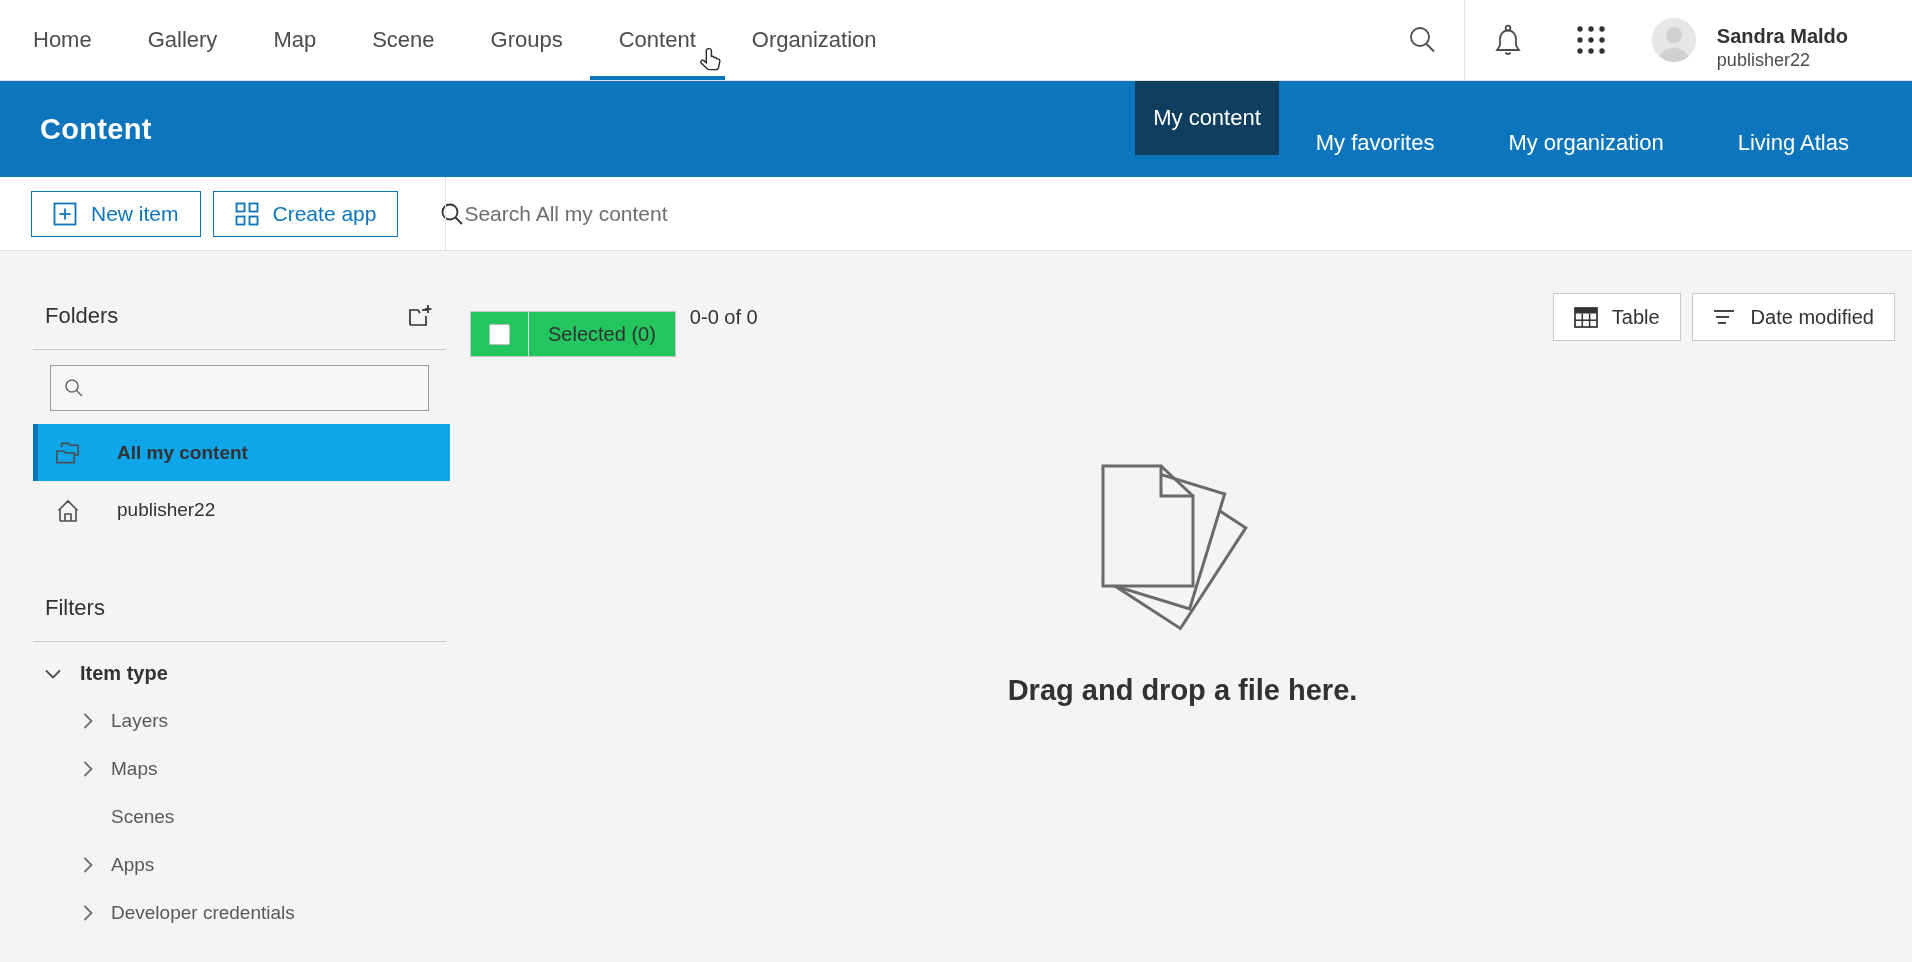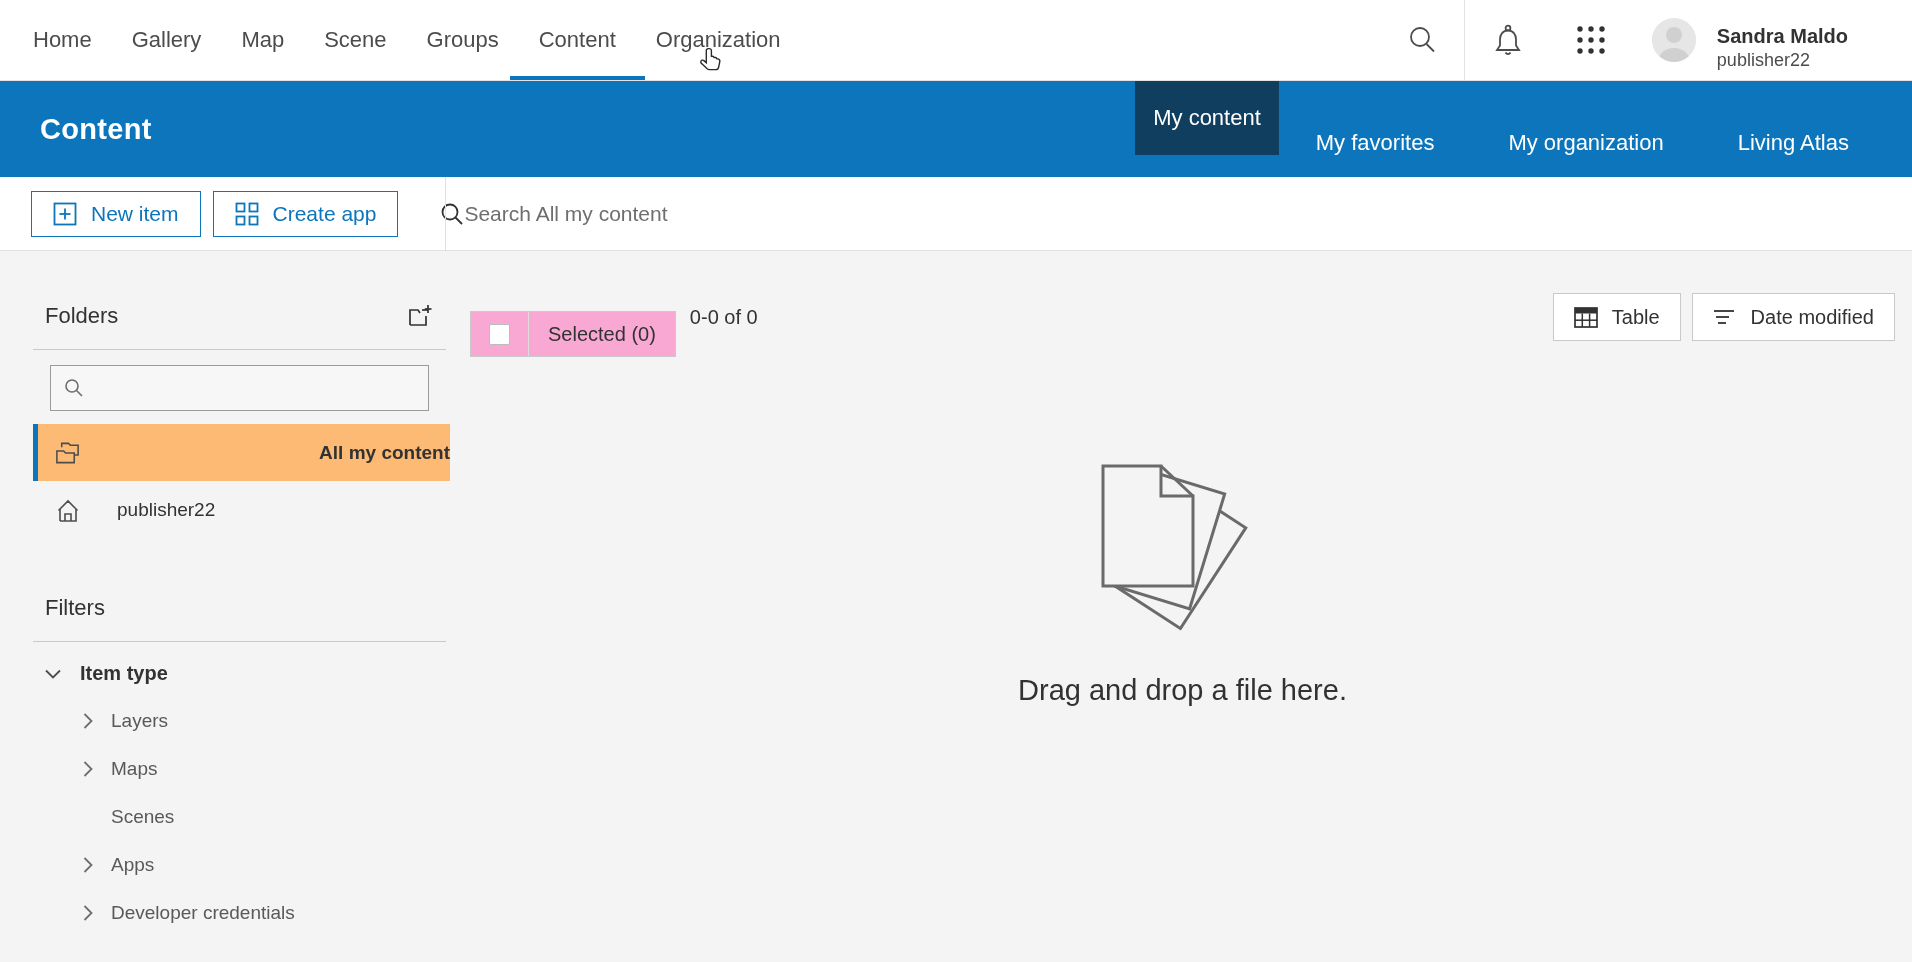--- a/index.html
+++ b/index.html
@@ -7,21 +7,21 @@
   .app {
     position:relative; width:1912px; height:962px; overflow:hidden;
     background:#f4f4f4; font-family:"Liberation Sans", sans-serif; color:#323232;
   }
 
   
   .topnav {
     height:81px; background:#fff; border-bottom:1px solid #e3e3e3;
     display:flex; align-items:stretch; padding:0 64px 0 33px; position:relative; z-index:4;
   }
-  .nav-links { display:flex; gap:40px; font-size:22px; color:#4c4c4c; }
+  .nav-links { display:flex; gap:56px; font-size:22px; color:#4c4c4c; }
   .nav-link { display:flex; align-items:center; position:relative; cursor:pointer; white-space:nowrap; }
   .nav-link.active::after {
     content:""; position:absolute; left:-29px; right:-29px; bottom:0; height:4px; background:#0c75bb;
   }
   .nav-right { margin-left:auto; display:flex; align-items:center; }
   .nav-icon { display:flex; align-items:center; justify-content:center; color:#4c4c4c; cursor:pointer; }
   .nav-divider { width:1px; align-self:stretch; background:#e3e3e3; margin:0 28px 0 27px; }
   .avatar {
     width:44px; height:44px; border-radius:50%; background:#e6e6e6; overflow:hidden;
     display:flex; align-items:center; justify-content:center; margin-left:45px; cursor:pointer; flex-shrink:0;
@@ -71,56 +71,56 @@
     margin:52px 16px 0 12px; font-size:22px; color:#323232;
   }
   .side-hr { border:0; border-top:1px solid #c9c9c9; margin:20px 4px 0 0; }
   .side-search {
     margin:15px 21px 0 17px; height:46px; border:1px solid #9b9b9b; background:#f7f7f7;
     display:flex; align-items:center; padding:0 13px; gap:10px;
   }
   .side-search input { border:0; outline:0; background:transparent; flex:1; font-size:19px; font-family:inherit; color:#323232; }
   .folder-list { margin-top:13px; }
   .folder-row { height:57px; display:flex; align-items:center; position:relative; font-size:19px; color:#323232; cursor:pointer; }
-  .folder-row.selected { background:#fdba74;justify-content:space-between; }
+  .folder-row.selected { background:#0ea5e9; }
   .folder-row.selected::before { content:""; position:absolute; left:0; top:0; bottom:0; width:5px; background:#0c75bb; }
   .folder-row.selected .folder-label { font-weight:700; }
   .folder-icon { margin-left:21px; width:27px; display:flex; justify-content:center; color:#4c4c4c; }
   .folder-label { margin-left:36px; }
   .filters-head { margin:57px 16px 0 12px; font-size:22px; color:#323232; }
   .filter-group-row {
     margin-top:20px; padding-left:12px; display:flex; align-items:center; gap:19px;
     font-size:20px; font-weight:600; color:#323232; cursor:pointer;
   }
   .filter-children { margin-top:12px; }
   .filter-child {
     height:48px; display:flex; align-items:center; padding-left:50px;
     font-size:19px; color:#595959; cursor:pointer;
   }
   .chev-r { margin-right:18px; display:flex; color:#6e6e6e; }
   .chev-r.hidden { visibility:hidden; }
 
   
   .content { flex:1; padding:26px 17px 0 20px; }
   .actionbar { display:flex; align-items:center; }
-  .sel-box { display:flex; align-items:stretch; height:46px; background:#f9a8d4; border:1px solid #c9c9c9;margin-top:34px; }
+  .sel-box { display:flex; align-items:stretch; height:46px; background:#22c55e; border:1px solid #c9c9c9;margin-top:34px; }
   .sel-check-cell { width:58px; display:flex; align-items:center; justify-content:center; border-right:1px solid #dcdcdc; cursor:pointer; }
   .checkbox { width:21px; height:21px; border:1px solid #bdbdbd; border-radius:2px; background:#fff; }
   .sel-label-cell { display:flex; align-items:center; padding:0 19px; font-size:20px; cursor:pointer; }
   .count { margin-left:14px; font-size:20px; color:#323232; }
   .spacer { flex:1; }
   .btn-plain {
     height:48px; background:#fff; border:1px solid #c9c9c9; color:#323232;
     display:inline-flex; align-items:center; gap:14px; padding:0 20px; font-size:20px;
     font-family:inherit; cursor:pointer; white-space:nowrap;
   }
   .btn-table { margin-right:11px; }
 
   .empty { text-align:center; margin-top:103px; }
-  .empty-title { margin-top:40px; font-size:29px; font-weight:400; color:#323232; }
+  .empty-title { margin-top:40px; font-size:29px; font-weight:700; color:#323232; }
   .empty-body { margin:22px auto 0; max-width:920px; font-size:25px; line-height:41px; color:#323232; }
   .empty-body b { font-weight:700; }
 
   svg.icon { display:block; }
 </style>
 </head>
 <body>
 
 <div class="app">
 

